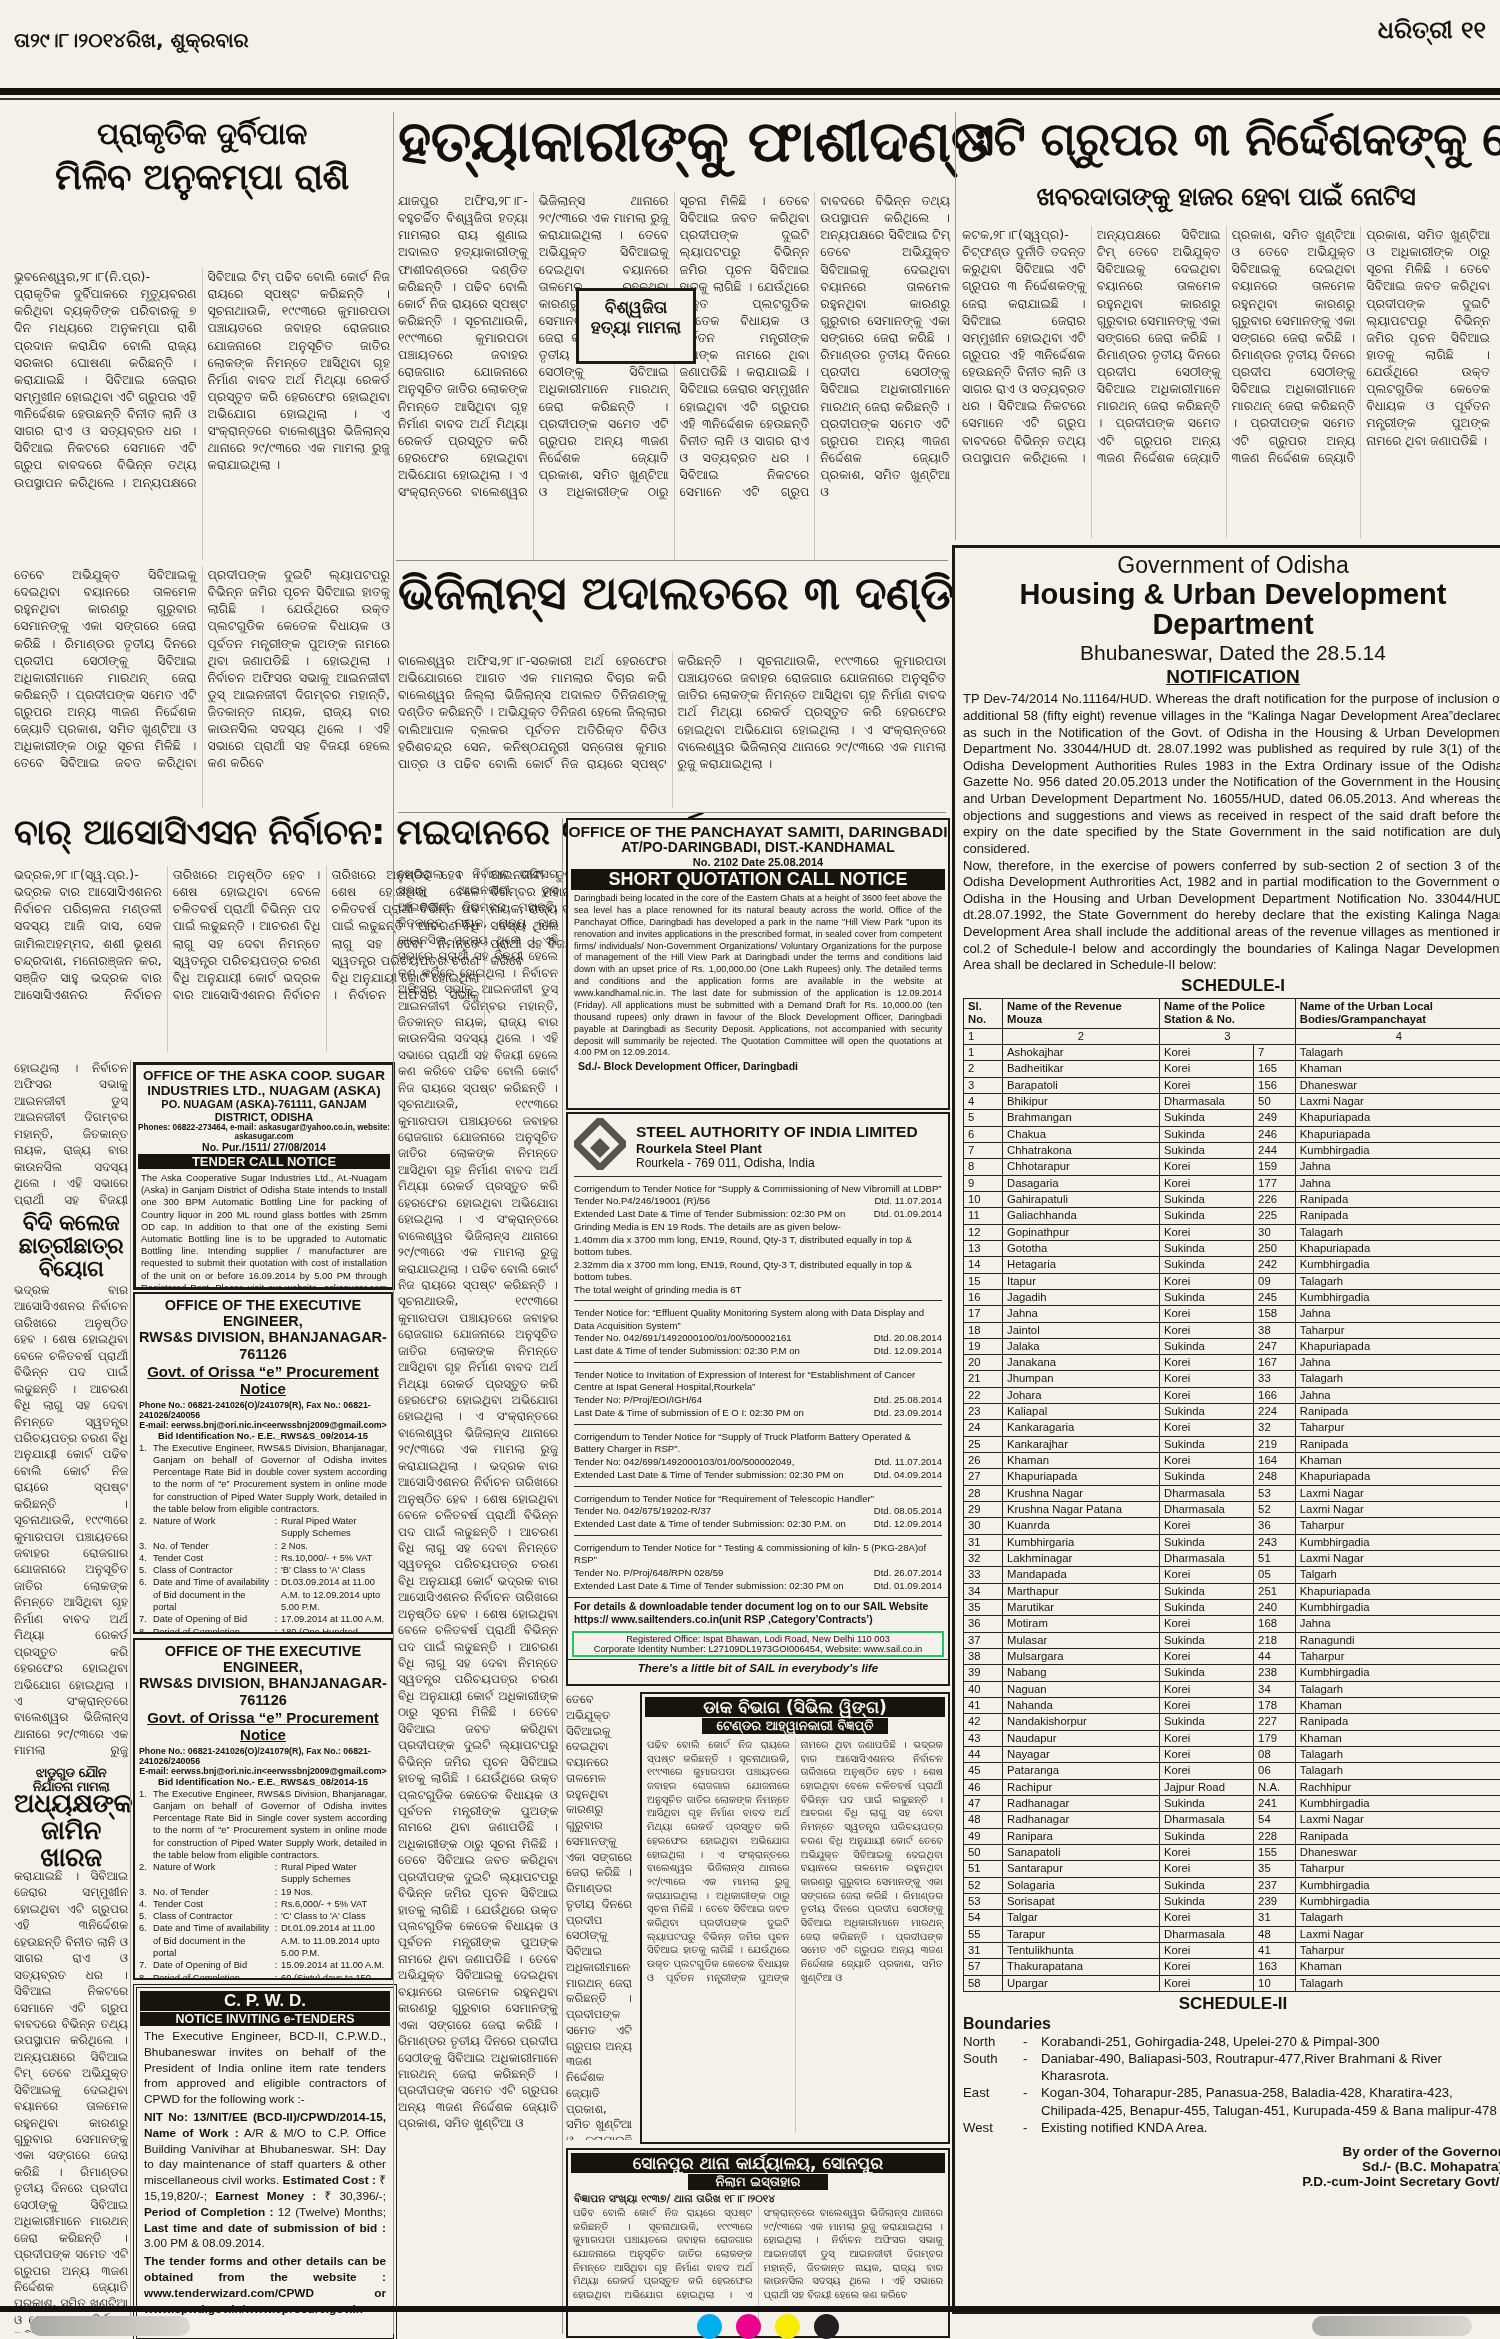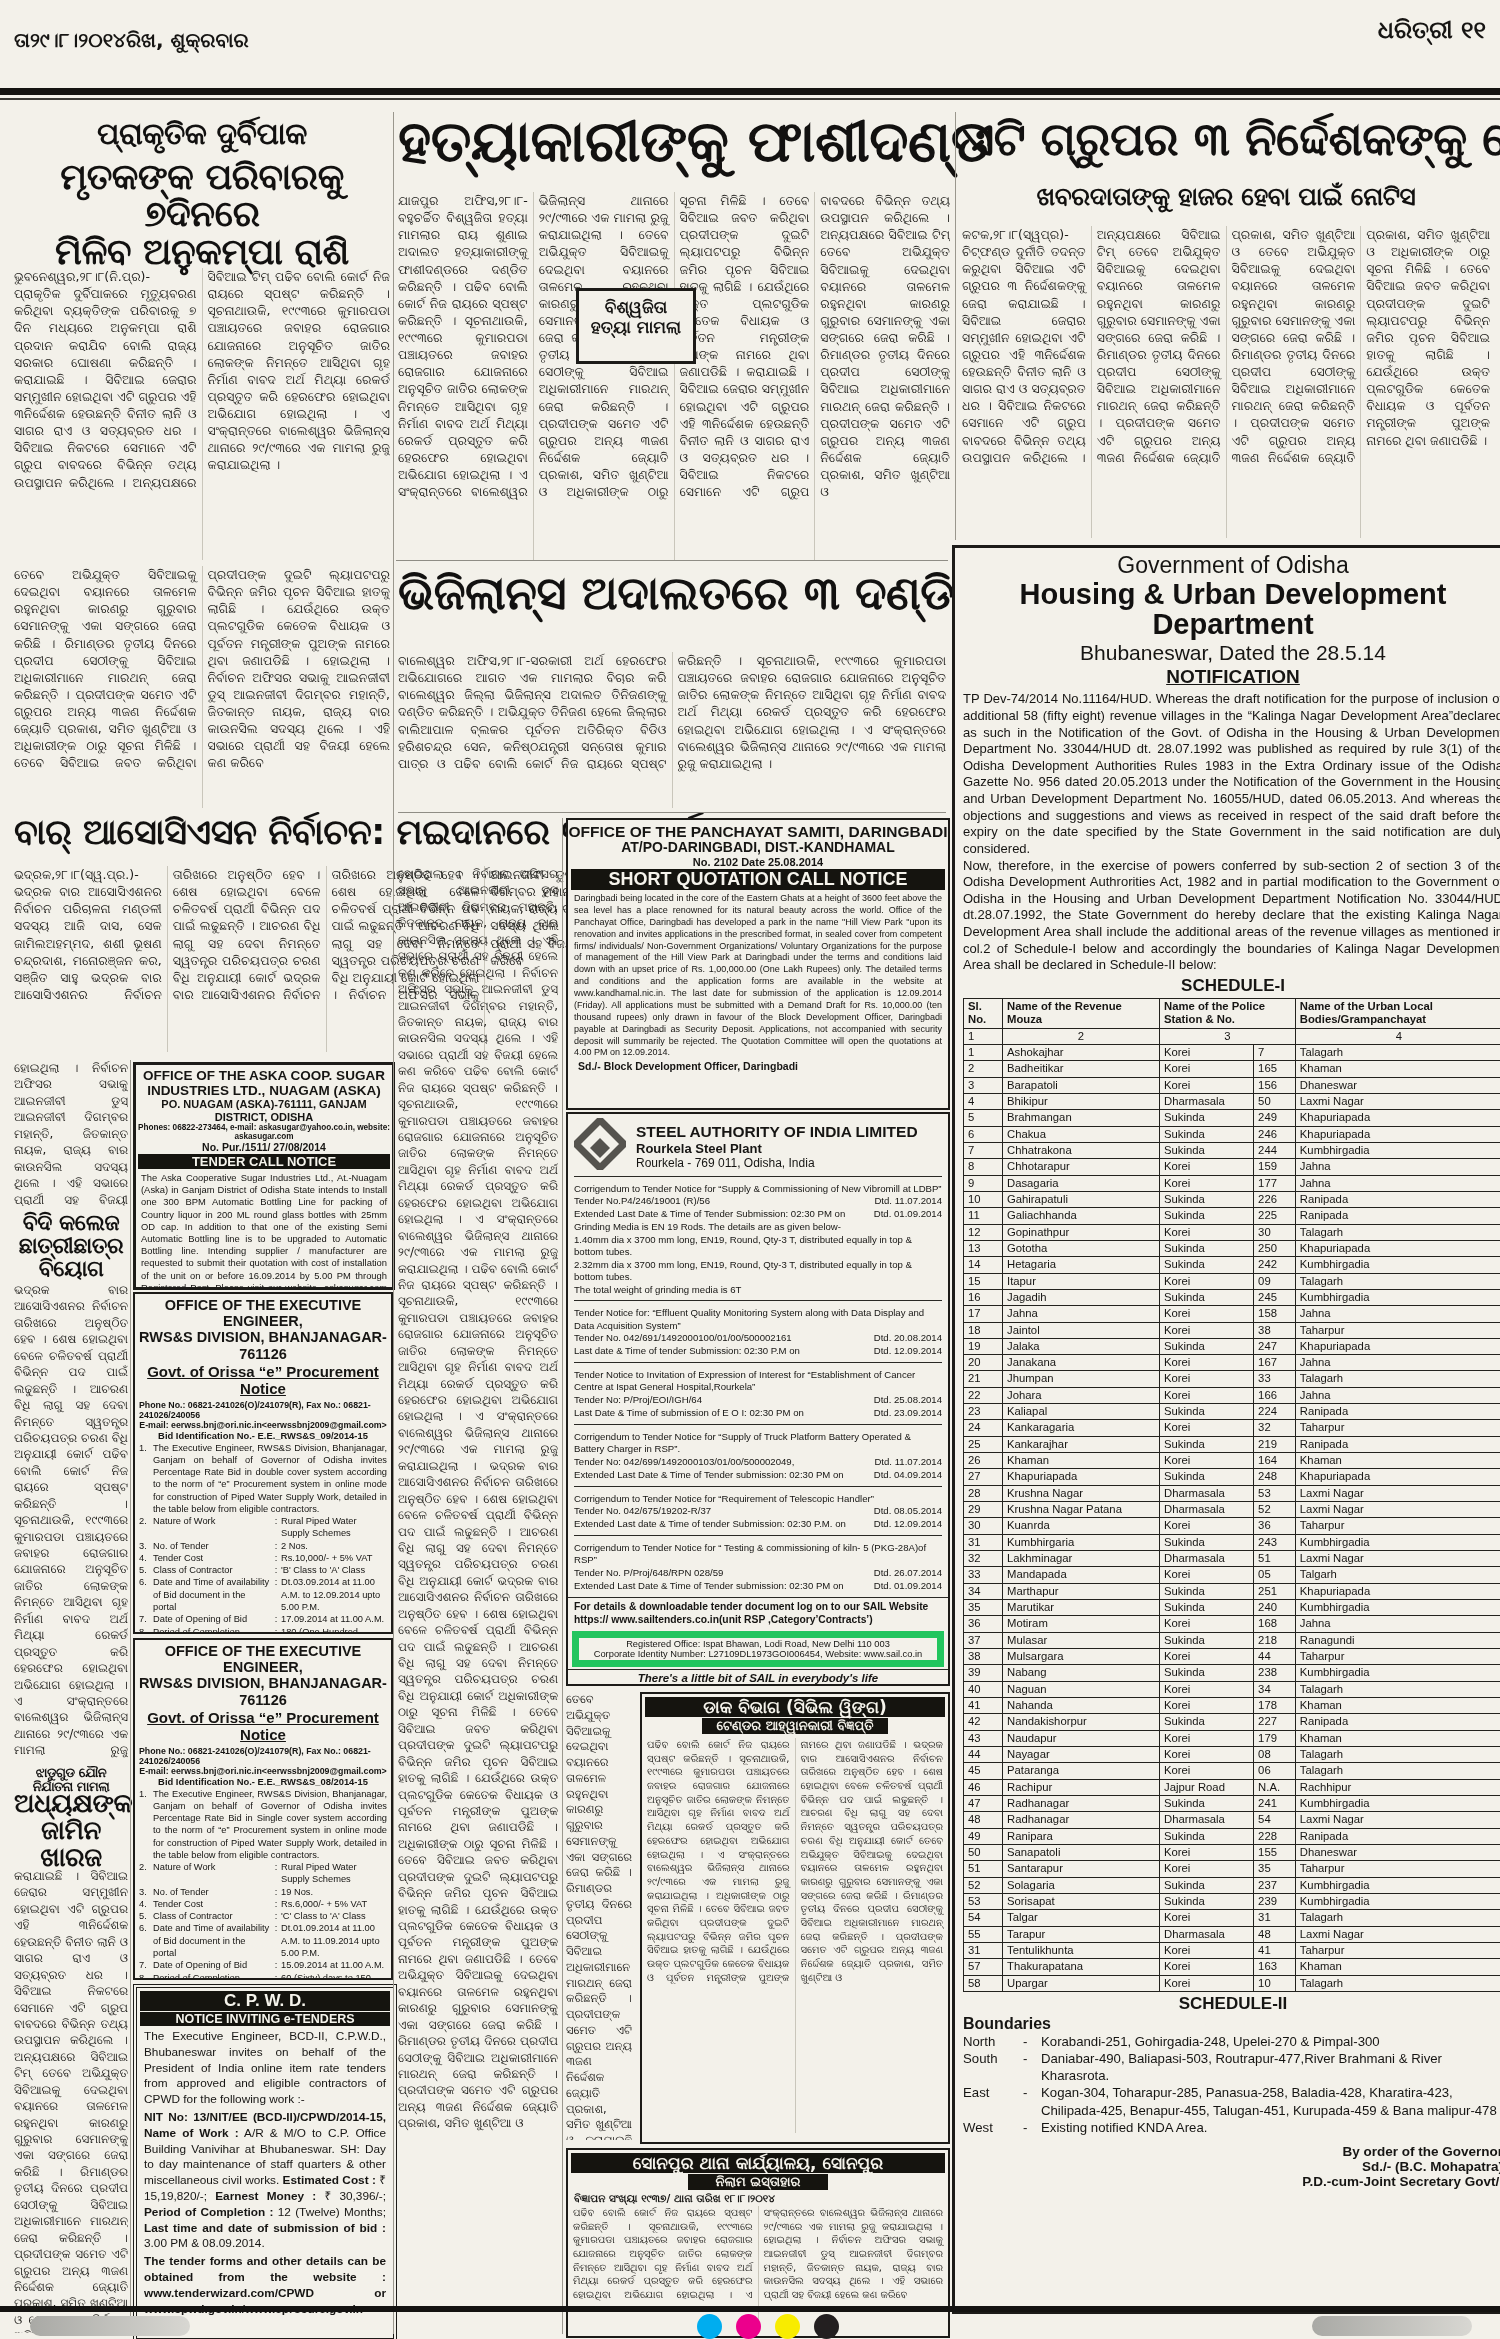--- a/index.html
+++ b/index.html
@@ -44,21 +44,20 @@
 
 <div class="page">
 
   <div class="abs" style="left:14px;top:28px;font-size:20px;font-weight:bold;">ତା୨୯।୮।୨୦୧୪ରିଖ, ଶୁକ୍ରବାର</div>
   <div class="abs" style="right:14px;top:16px;font-size:24px;font-weight:bold;">ଧରିତ୍ରୀ ୧୧</div>
   <div class="abs rule" style="left:0;top:88px;width:1500px;height:7px;"></div>
   <div class="abs" style="left:0;top:98px;width:1500px;height:2px;background:#3a3935;"></div>
 
   <div class="abs headline center" style="left:14px;top:118px;width:376px;font-size:30px;">ପ୍ରାକୃତିକ ଦୁର୍ବିପାକ</div>
   <div class="abs headline center" style="left:14px;top:158px;width:376px;font-size:36px;">
-    <div>ମୃତକଙ୍କ ପରିବାରକୁ ୭ଦିନରେ</div>
     <div>ମିଳିବ ଅନୁକମ୍ପା ରାଶି</div>
   </div>
   <div class="abs odia-flow cols2" style="left:14px;top:268px;width:376px;height:292px;">
     <span>ଭୁବନେଶ୍ୱର,୨୮।୮(ନି.ପ୍ର)-ପ୍ରାକୃତିକ ଦୁର୍ବିପାକରେ ମୃତ୍ୟୁବରଣ କରିଥିବା ବ୍ୟକ୍ତିଙ୍କ ପରିବାରକୁ ୭ ଦିନ ମଧ୍ୟରେ ଅନୁକମ୍ପା ରାଶି ପ୍ରଦାନ କରାଯିବ ବୋଲି ରାଜ୍ୟ ସରକାର ଘୋଷଣା କରିଛନ୍ତି ।</span>
     <span>କରାଯାଇଛି । ସିବିଆଇ ଜେରାର ସମ୍ମୁଖୀନ ହୋଇଥିବା ଏଟି ଗ୍ରୁପର ଏହି ୩ନିର୍ଦ୍ଦେଶକ ହେଉଛନ୍ତି ବିନୀତ ଲାନି ଓ ସାଗର ରାଏ ଓ ସତ୍ୟବ୍ରତ ଧର । ସିବିଆଇ ନିକଟରେ ସେମାନେ ଏଟି ଗ୍ରୁପ ବାବଦରେ ବିଭିନ୍ନ ତଥ୍ୟ ଉପସ୍ଥାପନ କରିଥିଲେ । ଅନ୍ୟପକ୍ଷରେ ସିବିଆଇ ଟିମ୍ </span>
     <span>ପଢିବ ବୋଲି କୋର୍ଟ ନିଜ ରାୟରେ ସ୍ପଷ୍ଟ କରିଛନ୍ତି । ସୂଚନାଥାଉକି, ୧୯୯୩ରେ କୁମାରପଡା ପଞ୍ଚାୟତରେ ଜବାହର ରୋଜଗାର ଯୋଜନାରେ ଅନୁସୂଚିତ ଜାତିର ଲୋକଙ୍କ ନିମନ୍ତେ ଆସିଥିବା ଗୃହ ନିର୍ମାଣ ବାବଦ ଅର୍ଥ ମିଥ୍ୟା ରେକର୍ଡ ପ୍ରସ୍ତୁତ କରି ହେରଫେର ହୋଇଥିବା ଅଭିଯୋଗ ହୋଇଥିଲା । ଏ ସଂକ୍ରାନ୍ତରେ ବାଲେଶ୍ୱର ଭିଜିଲାନ୍ସ ଥାନାରେ ୨୯/୯୩ରେ ଏକ ମାମଲା ରୁଜୁ କରାଯାଇଥିଲା । </span>
   </div>
 
   <div class="abs headline" style="left:398px;top:112px;width:560px;font-size:57px;white-space:nowrap;">ହତ୍ୟାକାରୀଙ୍କୁ ଫାଶୀଦଣ୍ଡ</div>
   <div class="abs odia-flow cols4" style="left:398px;top:192px;width:552px;height:368px;">
@@ -369,21 +368,21 @@
             <span>Tender No.  P/Proj/648/RPN 028/59</span>
             <span>Dtd. 26.07.2014</span>
           </div>
           <div class="sail-row">
             <span>Extended Last Date &amp; Time  of Tender submission: 02:30 PM on</span>
             <span>Dtd.  01.09.2014</span>
           </div>
         </div>
       </div>
     <div style="border-top:1px solid #2a2925;font-size:10.3px;line-height:1.3;padding:2px 6px;font-weight:bold;">For  details  &amp;  downloadable  tender  document  log  on  to  our  SAIL  Website https:// www.sailtenders.co.in(unit  RSP  ,Category’Contracts’)</div>
-    <div style="border:7px solid #22c55e;margin:2px 4px;padding:1px 4px;">
+    <div style="border:2px solid #22c55e;margin:2px 4px;padding:1px 4px;">
       <div class="center" style="font-size:9.3px;">Registered  Office:  Ispat  Bhawan,  Lodi  Road,  New  Delhi  110  003</div>
       <div class="center" style="font-size:9.3px;">Corporate Identity Number: L27109DL1973GOI006454, Website: www.sail.co.in</div>
     </div>
     <div class="center" style="font-size:11.5px;font-style:italic;font-weight:bold;border-top:1px solid #2a2925;padding:2px 0;">There's a little bit of SAIL in everybody's life</div>
   </div>
 
   <div class="abs odia-flow" style="left:566px;top:1692px;width:66px;height:448px;font-size:11.5px;">
     <span>ତେବେ ଅଭିଯୁକ୍ତ ସିବିଆଇକୁ ଦେଇଥିବା ବୟାନରେ ତାଳମେଳ ରହୁନଥିବା କାରଣରୁ ଗୁରୁବାର ସେମାନଙ୍କୁ ଏକା ସଙ୍ଗରେ ଜେରା କରିଛି । ରିମାଣ୍ଡର ତୃତୀୟ ଦିନରେ ପ୍ରଦୀପ ସେଠୀଙ୍କୁ ସିବିଆଇ ଅଧିକାରୀମାନେ ମାରଥନ୍ ଜେରା କରିଛନ୍ତି । ପ୍ରଦୀପଙ୍କ ସମେତ ଏଟି ଗ୍ରୁପର ଅନ୍ୟ ୩ଜଣ ନିର୍ଦ୍ଦେଶକ ଜ୍ୟୋତି ପ୍ରକାଶ, ସମିତ ଖୁଣ୍ଟିଆ ଓ </span>
     <span>କରାଯାଇଛି । ସିବିଆଇ ଜେରାର ସମ୍ମୁଖୀନ ହୋଇଥିବା ଏଟି ଗ୍ରୁପର ଏହି ୩ନିର୍ଦ୍ଦେଶକ ହେଉଛନ୍ତି ବିନୀତ ଲାନି ଓ ସାଗର ରାଏ ଓ ସତ୍ୟବ୍ରତ ଧର । ସିବିଆଇ ନିକଟରେ ସେମାନେ ଏଟି ଗ୍ରୁପ ବାବଦରେ ବିଭିନ୍ନ ତଥ୍ୟ ଉପସ୍ଥାପନ କରିଥିଲେ । ଅନ୍ୟପକ୍ଷରେ ସିବିଆଇ ଟିମ୍ </span>
   </div>

